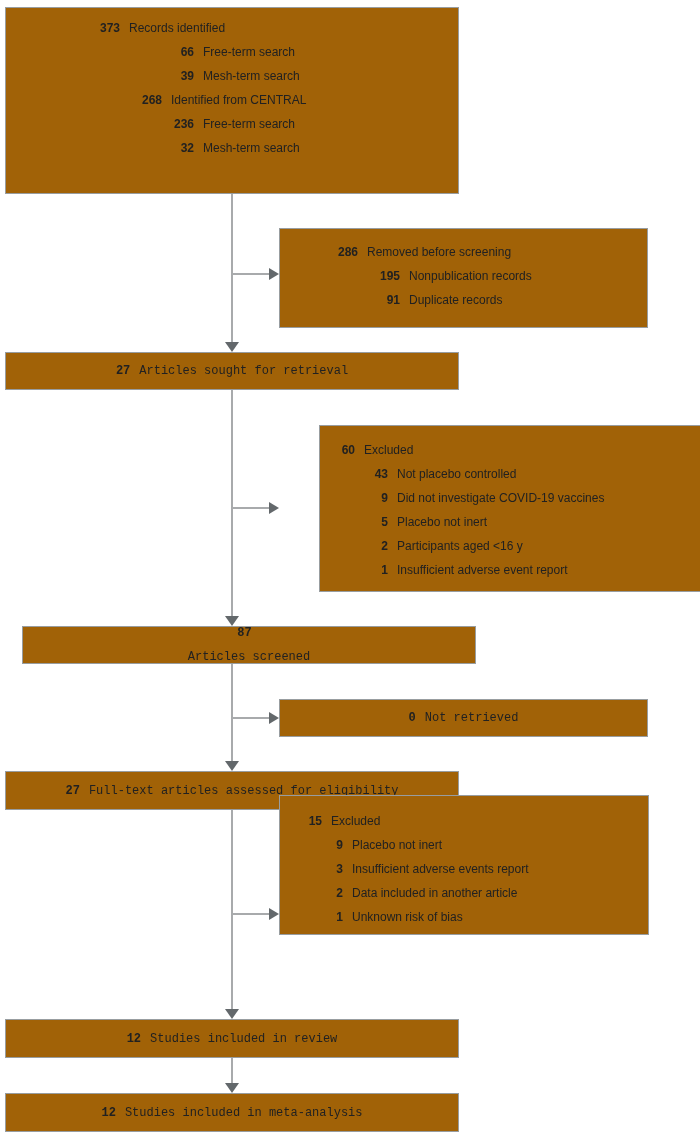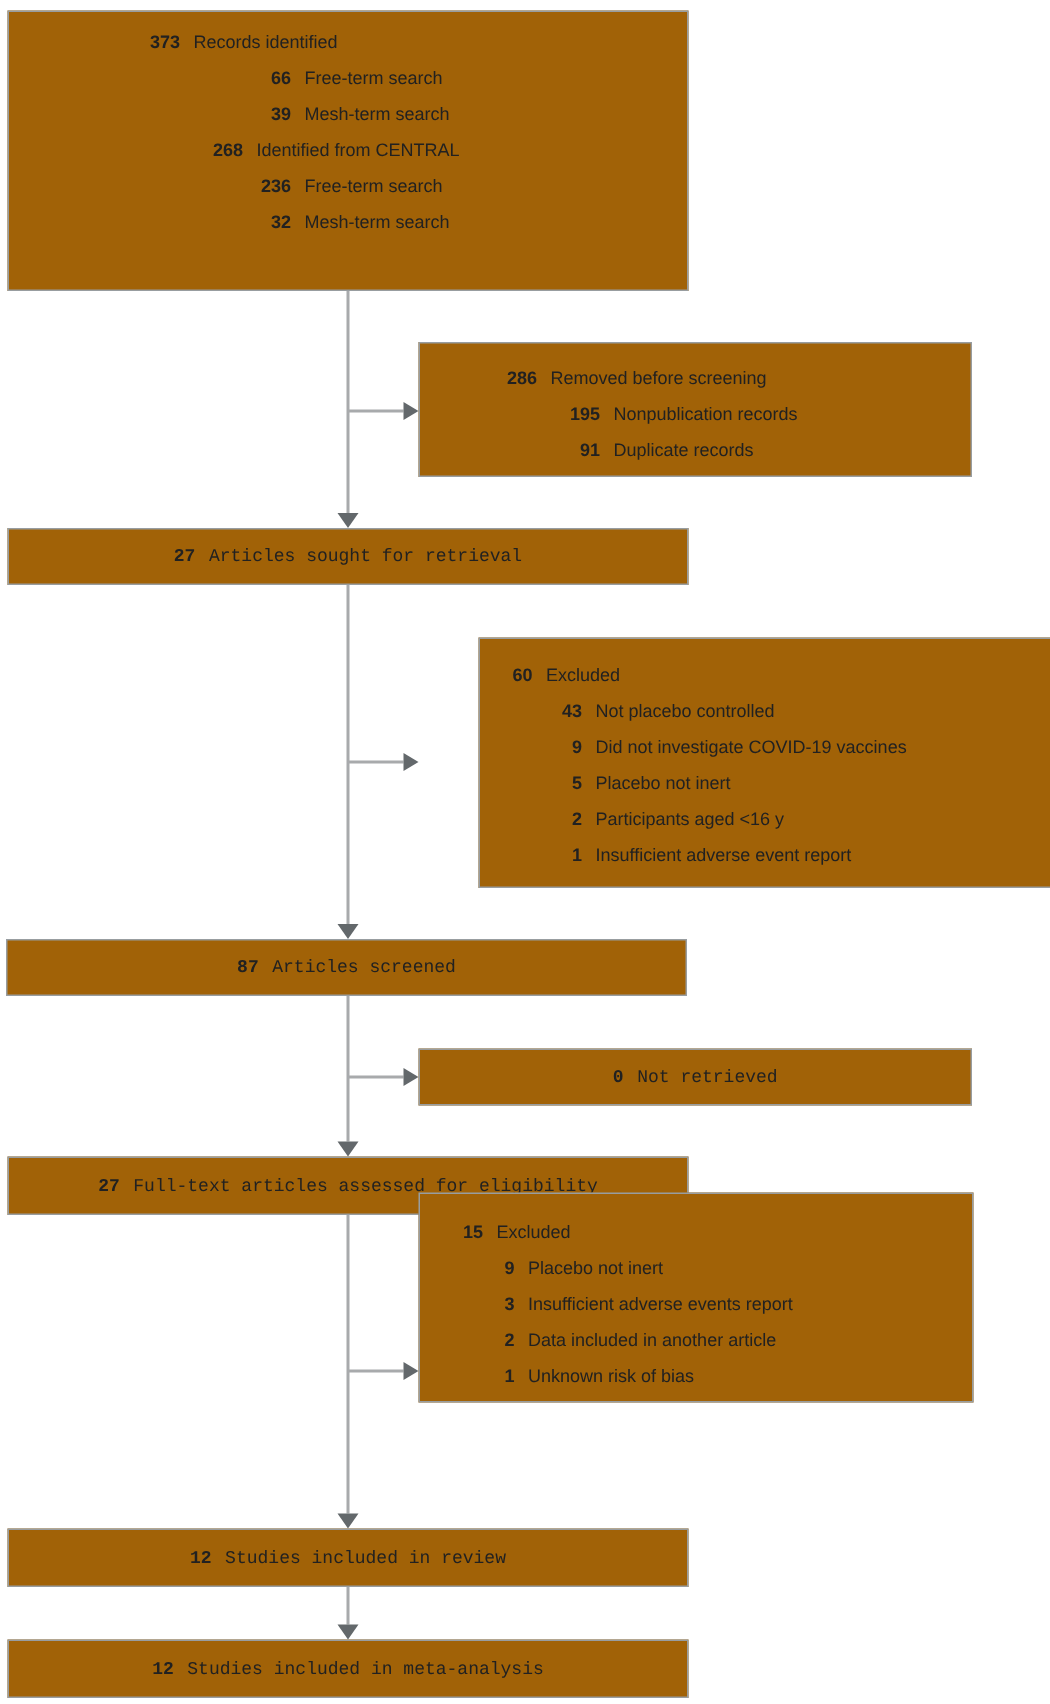--- a/index.html
+++ b/index.html
@@ -11,24 +11,24 @@
   .box{
     position:absolute;background:#a16207;border:1px solid #989da0;
     box-sizing:border-box;font-size:12px;line-height:24px;
   }
   .line{display:flex;white-space:nowrap;}
   .num{font-weight:700;display:inline-block;width:34px;flex:none;text-align:right;margin-right:9px;}
   .single{display:flex;align-items:center;justify-content:center;font-family:Liberation Mono, monospace;}
   .single .num{width:auto;}
   
   #b0{left:5px;top:7px;width:454px;height:187px;padding:8px 0 0 80px;}
-  #b1{left:279px;top:228px;width:369px;height:90px;padding:11px 0 0 44px;}
+  #b1{left:279px;top:228px;width:369px;height:100px;padding:11px 0 0 44px;}
   #b2{left:5px;top:352px;width:454px;height:38px;}
   #b3{left:279px;top:425px;width:413px;height:167px;padding:12px 0 0 1px;margin-left:40px;}
-  #b4{left:4px;top:626px;width:454px;height:38px;}
+  #b4{left:22px;top:626px;width:454px;height:38px;flex-direction:column;}
   #b5{left:279px;top:699px;width:369px;height:38px;}
   #b6{left:5px;top:771px;width:454px;height:39px;}
   #b7{left:279px;top:795px;width:370px;height:140px;padding:13px 0 0 8px;}
   #b8{left:5px;top:1019px;width:454px;height:39px;}
   #b9{left:5px;top:1093px;width:454px;height:39px;}
   
   #b0 .lvl1{padding-left:42px;}
   #b0 .lvl2{padding-left:74px;}
   #b1 .lvl1{padding-left:42px;}
   #b3 .lvl1{padding-left:33px;}

